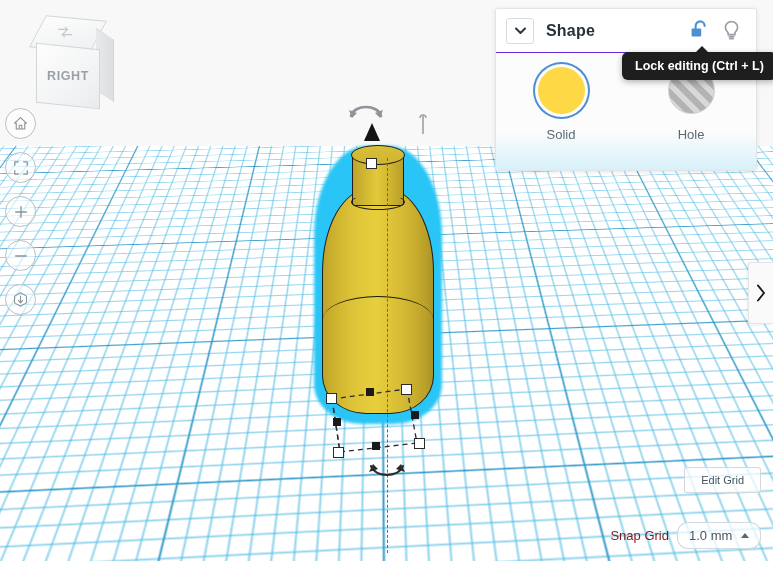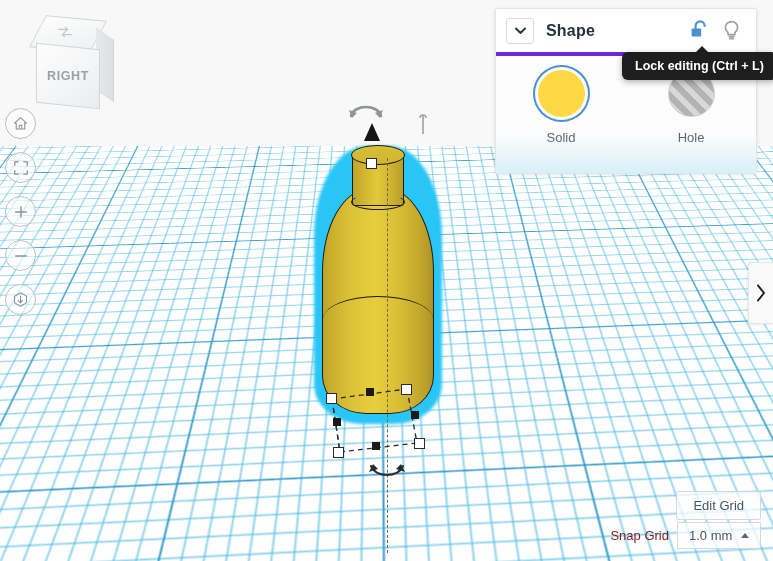--- a/index.html
+++ b/index.html
@@ -135,21 +135,21 @@
   .mini-handle{position:absolute;left:417px;top:112px;width:12px;height:24px;cursor:pointer;}
 
   
   .panel{
     position:absolute;left:495px;top:8px;width:260px;
     background:#ffffff;border:1px solid #e2e4e6;border-radius:3px;
     box-shadow:0 1px 4px rgba(0,0,0,.10);
   }
   .panel-head{
     height:43px;display:flex;align-items:center;padding:0 12px 0 10px;
-    border-bottom:4px solid #6d28d9;background:#fff;
+    border-bottom:1px solid #6d28d9;background:#fff;
     border-radius:3px 3px 0 0;
   }
   .caret-box{
     width:26px;height:24px;border:1px solid #d8dbde;border-radius:3px;
     display:flex;align-items:center;justify-content:center;cursor:pointer;background:#fff;
   }
   .panel-title{
     margin-left:12px;font-size:16px;font-weight:700;color:#27313c;letter-spacing:.2px;
   }
   .panel-head .spacer{flex:1;}
@@ -190,30 +190,30 @@
   
   .edge-panel{
     position:absolute;right:0;top:262px;width:24px;height:60px;
     background:#fafafa;border:1px solid #e3e5e7;border-right:none;border-radius:3px 0 0 3px;
     display:flex;align-items:center;justify-content:center;cursor:pointer;
     box-shadow:-1px 1px 3px rgba(0,0,0,.08);
   }
 
   
   .edit-grid{
-    position:absolute;right:12px;bottom:41px;
+    position:absolute;right:12px;bottom:68px;
     background:rgba(255,255,255,.72);border:1px solid rgba(205,212,218,.9);border-radius:3px;
-    padding:6px 16px;font-size:13px;color:#49545e;cursor:pointer;
+    padding:6px 16px;font-size:11px;color:#49545e;cursor:pointer;
   }
   .snap-row{
     position:absolute;right:12px;bottom:12px;display:flex;align-items:center;gap:8px;
   }
   .snap-label{font-size:13px;color:#7f1d1d;}
   .snap-select{
-    background:rgba(255,255,255,.72);border:1px solid rgba(205,212,218,.9);border-radius:0;
+    background:rgba(255,255,255,.72);border:1px solid rgba(205,212,218,.9);border-radius:11px;
     padding:5px 9px 5px 11px;font-size:13px;color:#49545e;cursor:pointer;
     display:flex;align-items:center;gap:9px;min-width:62px;
   }
   .up-caret{width:0;height:0;border-left:4.5px solid transparent;border-right:4.5px solid transparent;border-bottom:5.5px solid #5b6770;}
 </style>
 </head>
 <body>
 
 <div id="stage">
 

